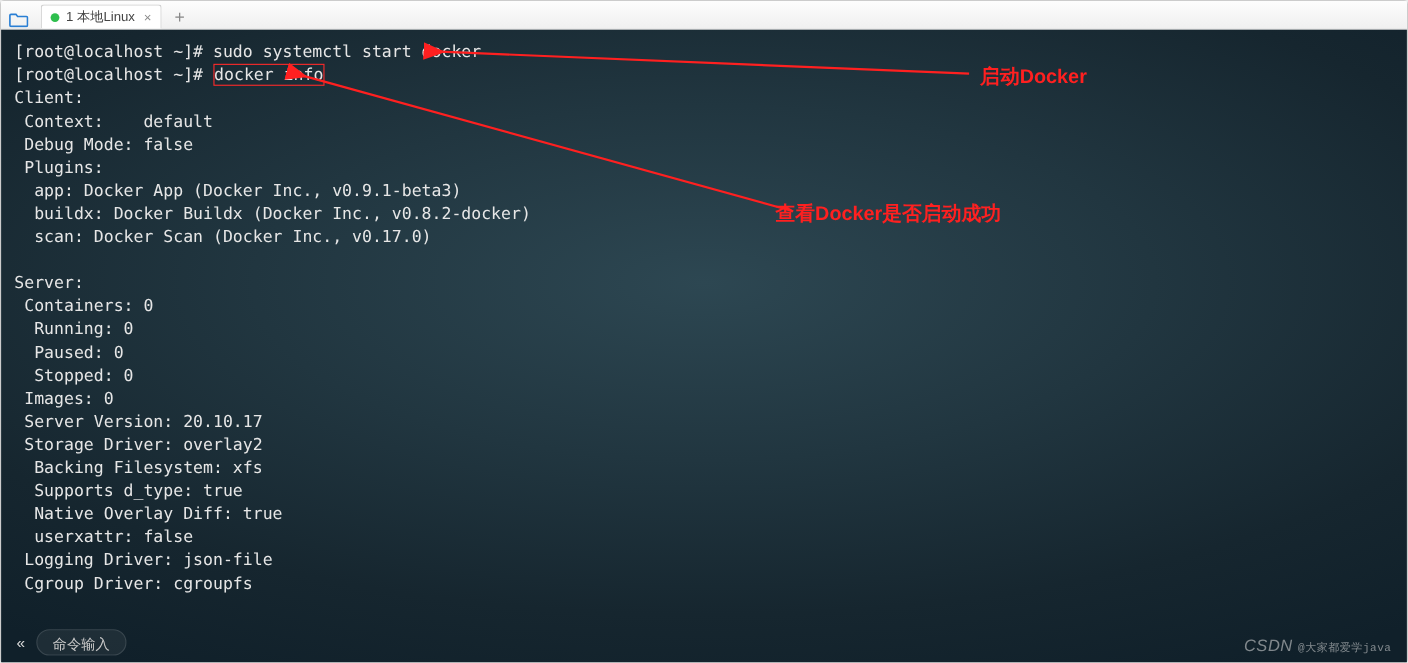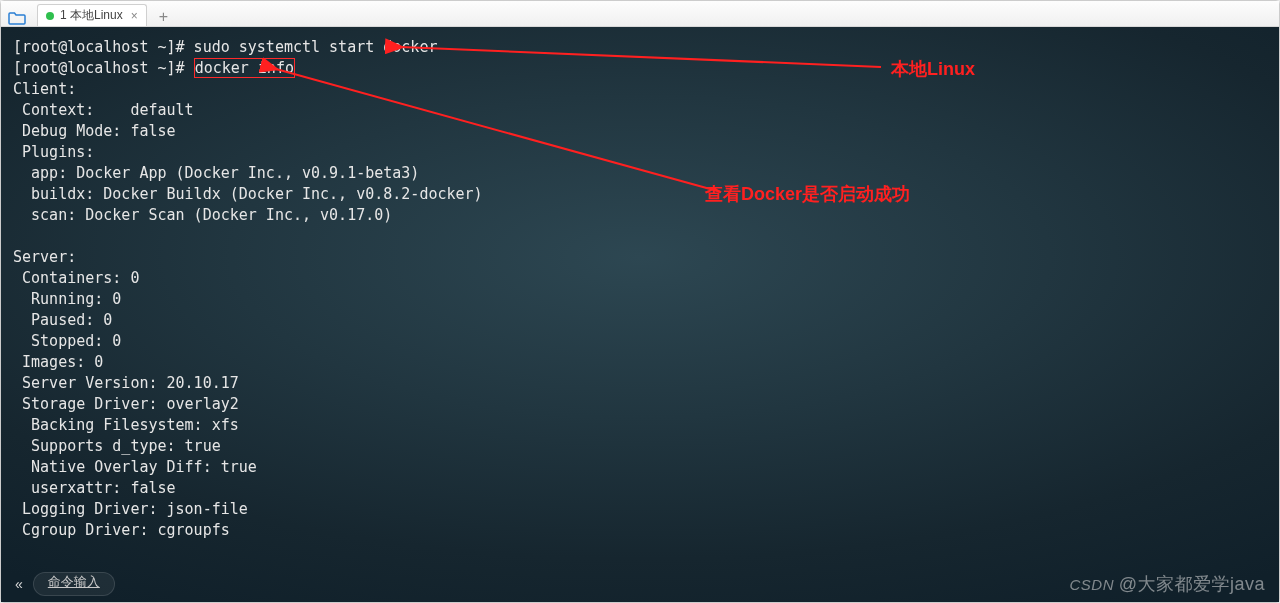--- a/index.html
+++ b/index.html
@@ -11,23 +11,23 @@
   .tab .dot { width: 8px; height: 8px; border-radius: 50%; background: #2fbf4e; margin-right: 6px; }
   .tab .close { margin-left: 8px; color: #888; font-size: 12px; cursor: pointer; }
   .add-tab { margin-left: 6px; color: #888; font-size: 16px; cursor: pointer; padding: 0 4px; }
   .terminal-wrap { flex: 1; position: relative; background: radial-gradient(ellipse 80% 70% at 50% 40%, #2d4752 0%, #213640 40%, #16262f 75%, #10202a 100%); overflow: hidden; }
   .terminal { position: absolute; inset: 0; padding: 10px 12px 0 12px; font-family: "Consolas","DejaVu Sans Mono","Courier New",monospace; font-size: 15px; line-height: 21px; color: #e6e6e6; white-space: pre; }
   .boxed { border: 1px solid #ff2a2a; padding: 0 0; display: inline-block; line-height: 18px; }
   .arrow-svg { position: absolute; inset: 0; pointer-events: none; }
   .anno { position: absolute; color: #ff2020; font-weight: 700; font-size: 18px; font-family: "Microsoft YaHei","SimHei",sans-serif; }
   .statusbar { position: absolute; left: 0; right: 0; bottom: 4px; height: 28px; display: flex; align-items: center; padding: 0 14px; font-size: 13px; color: #c9c9c9; }
   .statusbar .chev { font-size: 14px; color: #d8d8d8; margin-right: 10px; }
-  .statusbar .capsule { background: rgba(255,255,255,0.06); border: 1px solid rgba(255,255,255,0.12); border-radius: 16px; height: 24px; display: flex; align-items: flex-start; padding: 0 14px; flex: 0 0 auto; text-decoration: underline; }
+  .statusbar .capsule { background: rgba(255,255,255,0.06); border: 1px solid rgba(255,255,255,0.12); border-radius: 16px; height: 24px; display: flex; align-items: flex-end; padding: 0 14px; flex: 0 0 auto; }
   .wm { position: absolute; right: 14px; bottom: 6px; color: rgba(220,220,220,0.55); font-size: 15px; font-style: italic; letter-spacing: 0.5px; }
-  .wm .sub { font-style: normal; font-size: 18px; }
+  .wm .sub { font-style: normal; font-size: 10px; font-family: Liberation Mono, monospace; }
 </style>
 </head>
 <body>
 
 <div class="window">
   <div class="tabbar">
     <span class="folder-icon">
       <svg width="18" height="14" viewBox="0 0 18 14">
           <path fill="none" stroke="#2a7fd4" stroke-width="1.5" d="M1 3v9a1 1 0 0 0 1 1h14a1 1 0 0 0 1-1V5a1 1 0 0 0-1-1H8L6.5 2H2a1 1 0 0 0-1 1z"></path>
         </svg>
@@ -46,21 +46,21 @@
     <svg class="arrow-svg" viewBox="0 0 1278 576" preserveAspectRatio="none">
       <defs>
         <marker id="ah" markerWidth="10" markerHeight="8" refX="2" refY="4" orient="auto">
           <path d="M10 0 L0 4 L10 8 z" fill="#ff2020"></path>
         </marker>
       </defs>
       <line x1="880" y1="40" x2="400" y2="20" stroke="#ff2020" stroke-width="2" marker-end="url(#ah)"></line>
       <line x1="720" y1="165" x2="275" y2="42" stroke="#ff2020" stroke-width="2" marker-end="url(#ah)"></line>
     </svg>
 
-    <div class="anno" style="left:890px; top:30px;">本地Linux</div>
+    <div class="anno" style="left:890px; top:30px;">启动Docker</div>
     <div class="anno" style="left:704px; top:155px;">查看Docker是否启动成功</div>
 
     <div class="statusbar">
       <span class="chev">«</span>
       <span class="capsule">
         <span>命令输入</span>
       </span>
     </div>
 
     <div class="wm">

